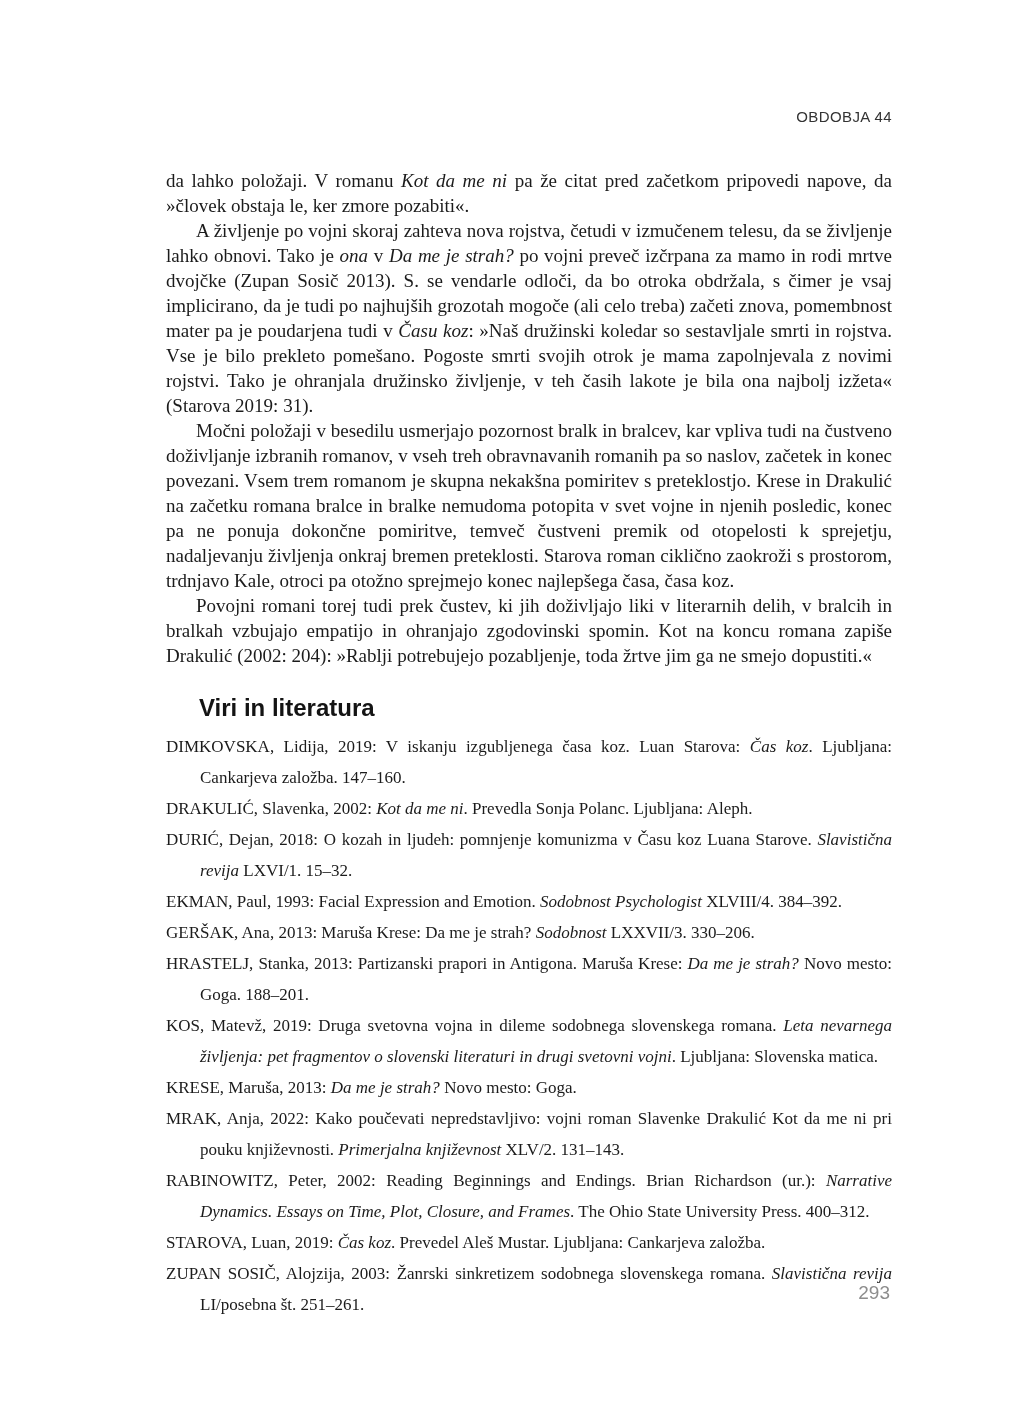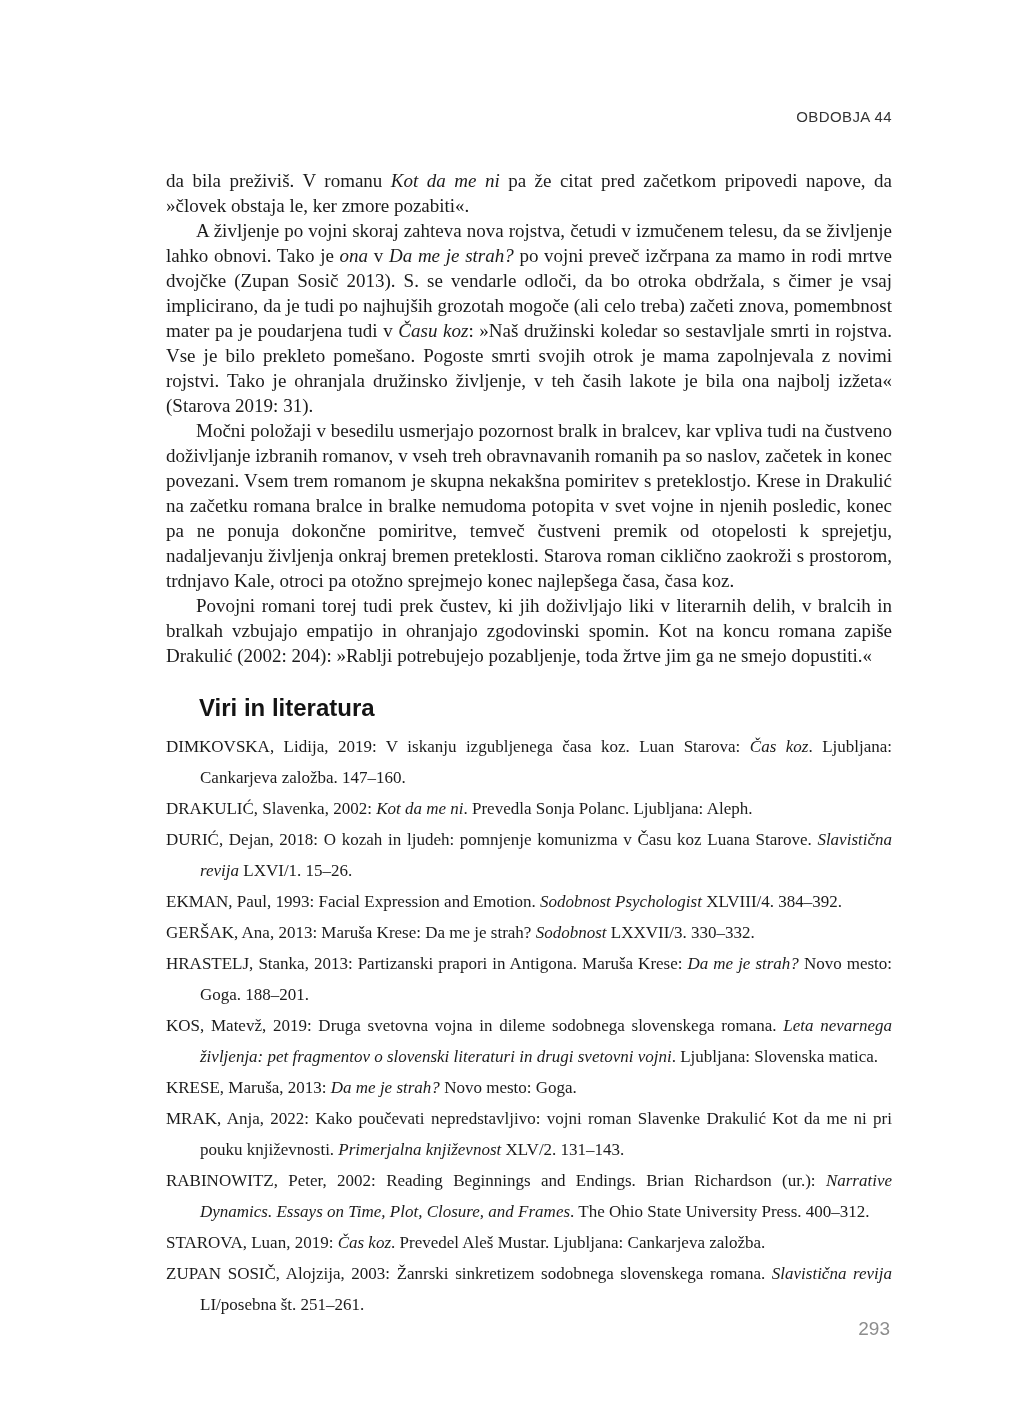--- a/index.html
+++ b/index.html
@@ -53,50 +53,50 @@
     font-size: 17px;
     line-height: 31px;
     text-align: justify;
     padding-left: 34px;
     text-indent: -34px;
     color: #1b1b1b;
   }
   em { font-style: italic; }
   .page-number {
     position: absolute;
-    top: 1318px;
+    top: 1282px;
     right: 134px;
     font-family: "Liberation Sans", sans-serif;
     font-size: 19px;
     color: #8d8d8d;
   }
 </style>
 </head>
 <body>
 
 <div class="page">
 
   <div class="journal-header">OBDOBJA 44</div>
 
   <div class="text-block">
     <div id="paras">
-        <p class="para"><span>da bila preživiš. V romanu </span><em>Kot da me ni</em><span> pa že citat pred začetkom pripovedi napove, da »človek obstaja le, ker zmore pozabiti«.</span></p>
+        <p class="para"><span>da lahko položaji. V romanu </span><em>Kot da me ni</em><span> pa že citat pred začetkom pripovedi napove, da »človek obstaja le, ker zmore pozabiti«.</span></p>
         <p class="para indent"><span>A življenje po vojni skoraj zahteva nova rojstva, četudi v izmučenem telesu, da se življenje lahko obnovi. Tako je </span><em>ona</em><span> v </span><em>Da me je strah?</em><span> po vojni preveč izčrpana za mamo in rodi mrtve dvojčke (Zupan Sosič 2013). S. se vendarle odloči, da bo otroka obdržala, s čimer je vsaj implicirano, da je tudi po najhujših grozotah mogoče (ali celo treba) začeti znova, pomembnost mater pa je poudarjena tudi v </span><em>Času koz</em><span>: »Naš družinski koledar so sestavljale smrti in rojstva. Vse je bilo prekleto pomešano. Pogoste smrti svojih otrok je mama zapolnjevala z novimi rojstvi. Tako je ohranjala družinsko življenje, v teh časih lakote je bila ona najbolj izžeta« (Starova 2019: 31).</span></p>
         <p class="para indent"><span>Močni položaji v besedilu usmerjajo pozornost bralk in bralcev, kar vpliva tudi na čustveno doživljanje izbranih romanov, v vseh treh obravnavanih romanih pa so naslov, začetek in konec povezani. Vsem trem romanom je skupna nekakšna pomiritev s preteklostjo. Krese in Drakulić na začetku romana bralce in bralke nemudoma potopita v svet vojne in njenih posledic, konec pa ne ponuja dokončne pomiritve, temveč čustveni premik od otopelosti k sprejetju, nadaljevanju življenja onkraj bremen preteklosti. Starova roman ciklično zaokroži s prostorom, trdnjavo Kale, otroci pa otožno sprejmejo konec najlepšega časa, časa koz.</span></p>
         <p class="para indent"><span>Povojni romani torej tudi prek čustev, ki jih doživljajo liki v literarnih delih, v bralcih in bralkah vzbujajo empatijo in ohranjajo zgodovinski spomin. Kot na koncu romana zapiše Drakulić (2002: 204): »Rablji potrebujejo pozabljenje, toda žrtve jim ga ne smejo dopustiti.«</span></p>
       </div>
 
     <h2 class="refs-heading">Viri in literatura</h2>
 
     <div id="refs">
         <p class="ref-entry"><span>DIMKOVSKA, Lidija, 2019: V iskanju izgubljenega časa koz. Luan Starova: </span><em>Čas koz</em><span>. Ljubljana: Cankarjeva založba. 147–160.</span></p>
         <p class="ref-entry"><span>DRAKULIĆ, Slavenka, 2002: </span><em>Kot da me ni</em><span>. Prevedla Sonja Polanc. Ljubljana: Aleph.</span></p>
-        <p class="ref-entry"><span>DURIĆ, Dejan, 2018: O kozah in ljudeh: pomnjenje komunizma v Času koz Luana Starove. </span><em>Slavistična revija</em><span> LXVI/1. 15–26.</span></p>
+        <p class="ref-entry"><span>DURIĆ, Dejan, 2018: O kozah in ljudeh: pomnjenje komunizma v Času koz Luana Starove. </span><em>Slavistična revija</em><span> LXVI/1. 15–32.</span></p>
         <p class="ref-entry"><span>EKMAN, Paul, 1993: Facial Expression and Emotion. </span><em>Sodobnost Psychologist</em><span> XLVIII/4. 384–392.</span></p>
-        <p class="ref-entry"><span>GERŠAK, Ana, 2013: Maruša Krese: Da me je strah? </span><em>Sodobnost</em><span> LXXVII/3. 330–332.</span></p>
+        <p class="ref-entry"><span>GERŠAK, Ana, 2013: Maruša Krese: Da me je strah? </span><em>Sodobnost</em><span> LXXVII/3. 330–206.</span></p>
         <p class="ref-entry"><span>HRASTELJ, Stanka, 2013: Partizanski prapori in Antigona. Maruša Krese: </span><em>Da me je strah?</em><span> Novo mesto: Goga. 188–201.</span></p>
         <p class="ref-entry"><span>KOS, Matevž, 2019: Druga svetovna vojna in dileme sodobnega slovenskega romana. </span><em>Leta nevarnega življenja: pet fragmentov o slovenski literaturi in drugi svetovni vojni</em><span>. Ljubljana: Slovenska matica.</span></p>
         <p class="ref-entry"><span>KRESE, Maruša, 2013: </span><em>Da me je strah?</em><span> Novo mesto: Goga.</span></p>
         <p class="ref-entry"><span>MRAK, Anja, 2022: Kako poučevati nepredstavljivo: vojni roman Slavenke Drakulić Kot da me ni pri pouku književnosti. </span><em>Primerjalna književnost</em><span> XLV/2. 131–143.</span></p>
         <p class="ref-entry"><span>RABINOWITZ, Peter, 2002: Reading Beginnings and Endings. Brian Richardson (ur.): </span><em>Narrative Dynamics. Essays on Time, Plot, Closure, and Frames</em><span>. The Ohio State University Press. 400–312.</span></p>
         <p class="ref-entry"><span>STAROVA, Luan, 2019: </span><em>Čas koz</em><span>. Prevedel Aleš Mustar. Ljubljana: Cankarjeva založba.</span></p>
         <p class="ref-entry"><span>ZUPAN SOSIČ, Alojzija, 2003: Žanrski sinkretizem sodobnega slovenskega romana. </span><em>Slavistična revija</em><span> LI/posebna št. 251–261.</span></p>
       </div>
   </div>
 

